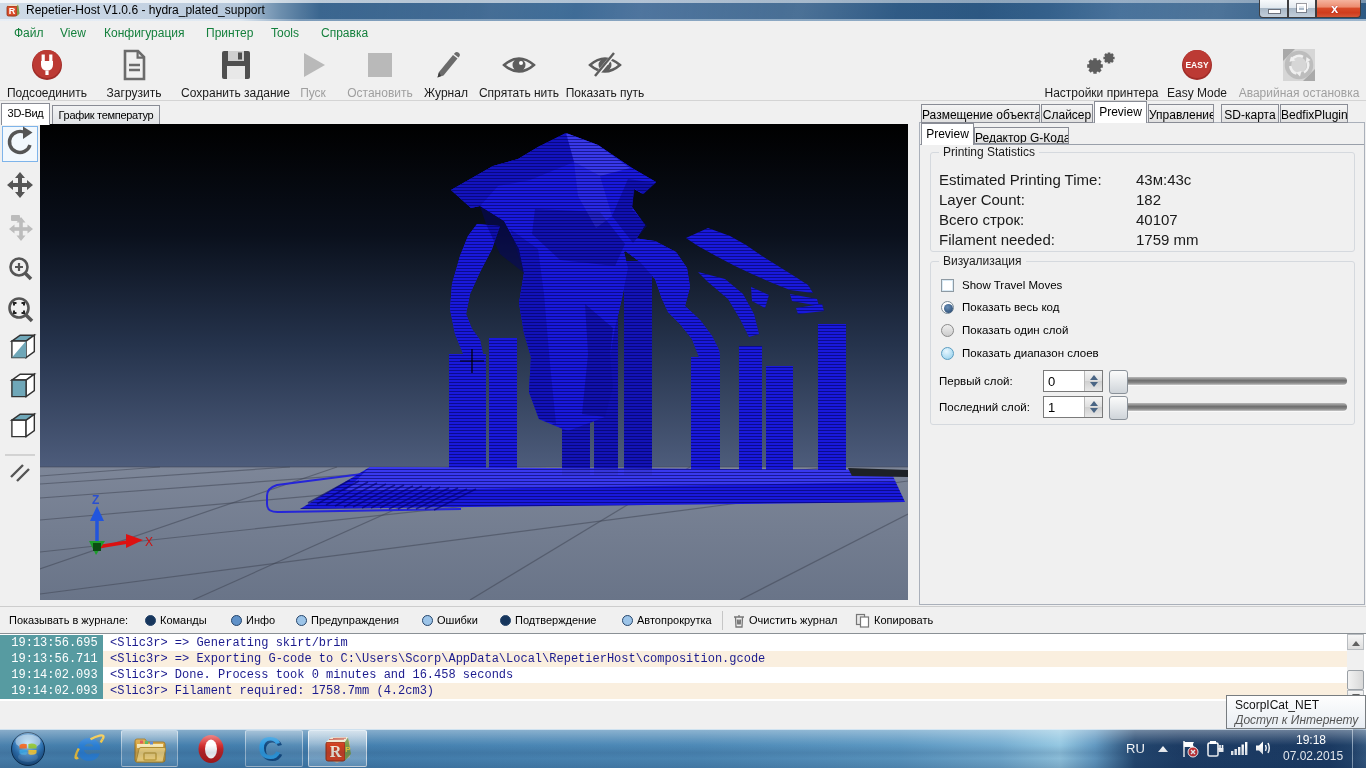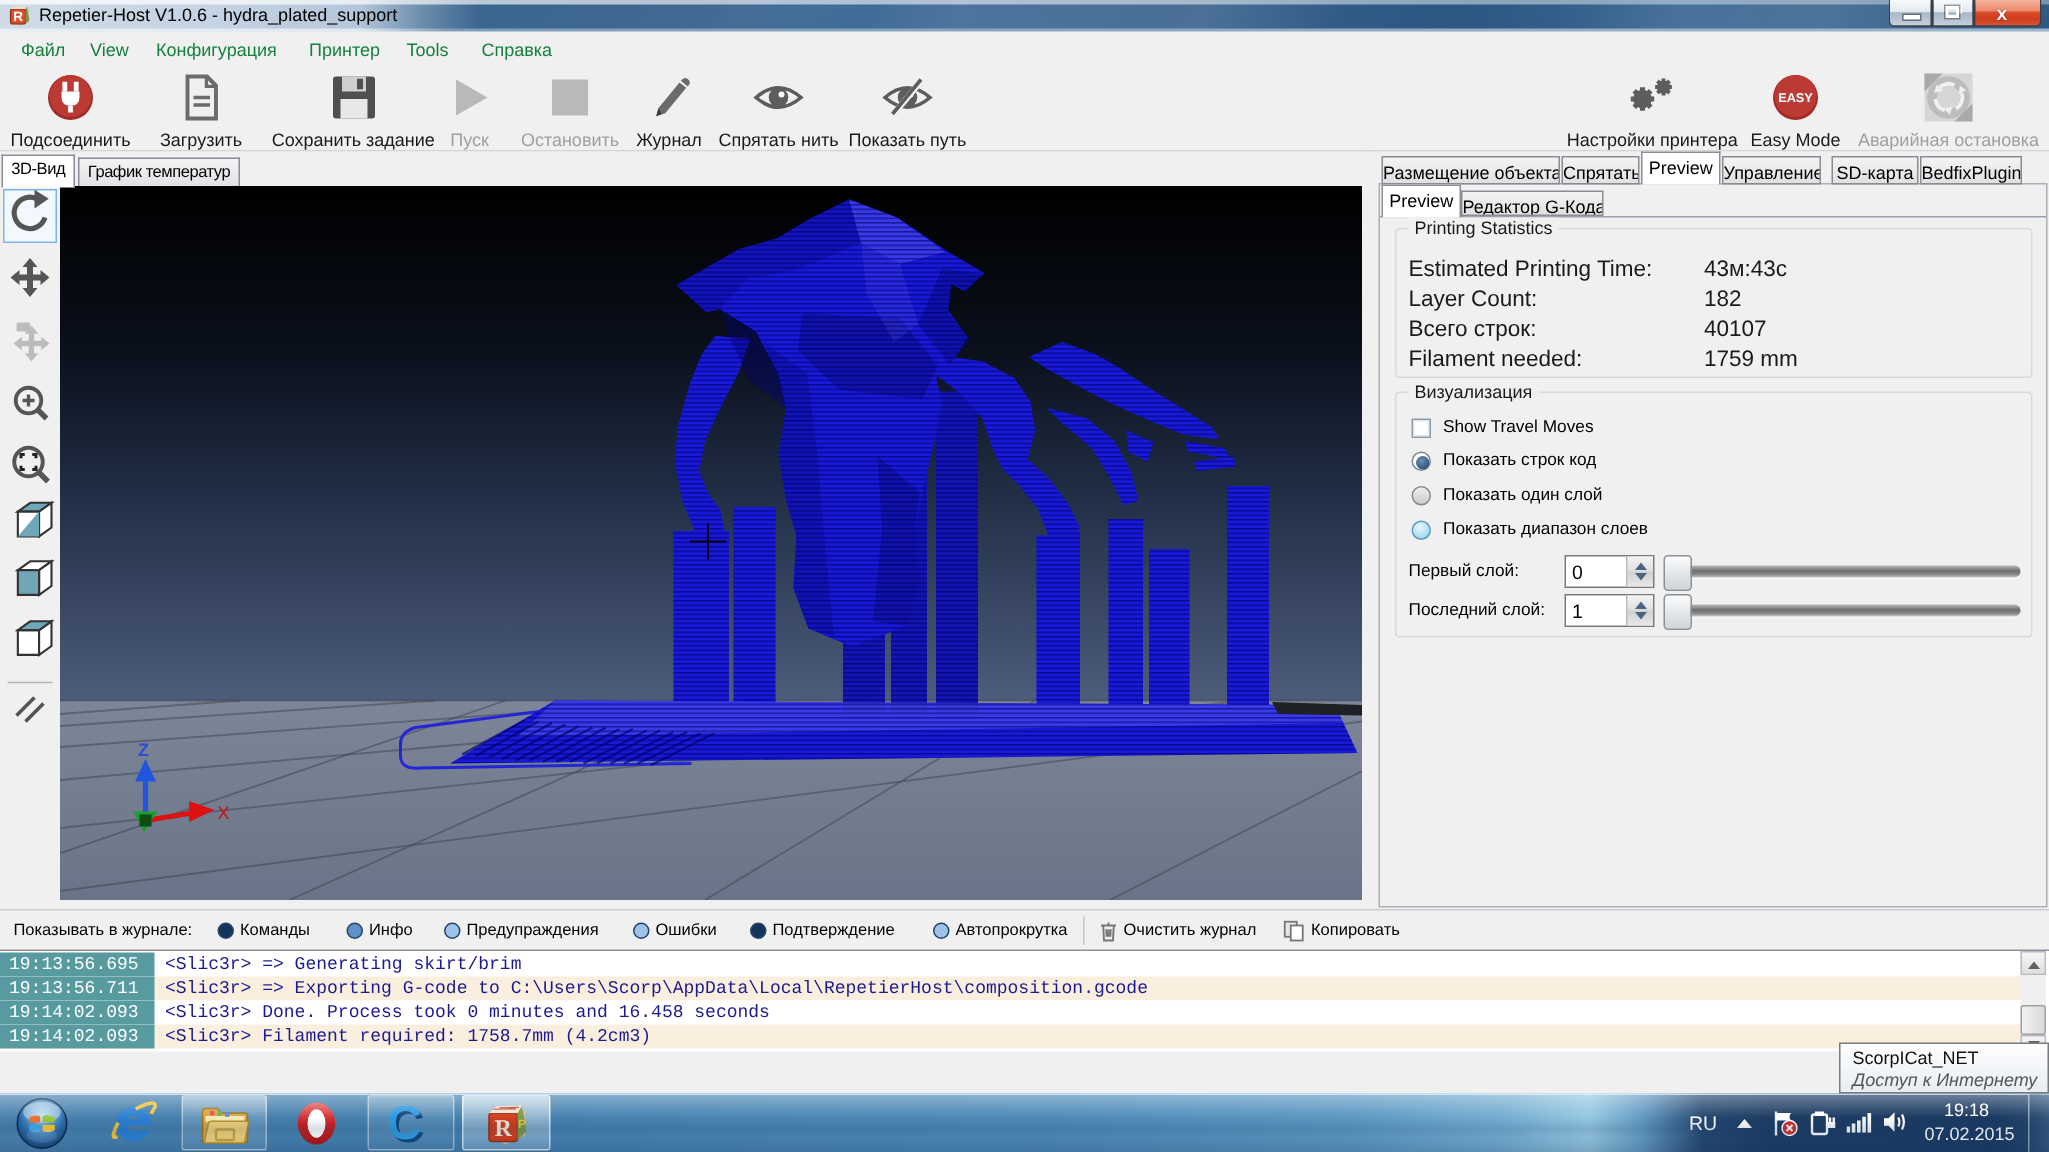--- a/index.html
+++ b/index.html
@@ -71,21 +71,21 @@
   background:linear-gradient(#b8b8b8,#6f6f6f 45%,#8a8a8a 75%,#c9c9c9); box-shadow:0 1px 0 rgba(255,255,255,.6); }
 .slider:after { content:""; position:absolute; left:0; top:0; width:17px; height:22px; border-radius:3px;
   background:linear-gradient(#fbfbfb,#e3e6e9 55%,#cfd4d9); border:1px solid #8a9199; }
 
 
 #logbar { left:0; top:606px; width:1366px; height:27px; background:#f0f0f0; border-top:1px solid #cdcdcd; font-size:11px; color:#000; }
 #logbar span.t { position:absolute; top:7px; white-space:nowrap; }
 .dot { position:absolute; top:8px; width:11px; height:11px; border-radius:50%; border:1px solid #26456b; }
 
 
-#logarea { left:0; top:633px; width:1366px; height:68px; background:#fff; border-top:1px solid #8a9095; font-family:"Liberation Mono",monospace; font-size:12px; }
+#logarea { left:0; top:633px; width:1366px; height:68px; background:#fff; border-top:1px solid #8a9095; font-family:"Liberation Mono",monospace; font-size:12px;text-align:center; }
 .logrow { position:absolute; left:0; width:1347px; height:16px; }
 .logrow .ts { position:absolute; left:0; top:0; width:103px; height:16px; background:#579ba1; color:#fff; padding:1px 0 0 6px; }
 .logrow .tx { position:absolute; left:110px; top:1px; color:#1b1b8e; white-space:pre; }
 
 
 #statusbar { left:0; top:701px; width:1366px; height:28px; background:#f0f0f0; border-top:1px solid #9aa0a6; font-size:12px; color:#1a1a1a; }
 
 
 #taskbar { left:0; top:729px; width:1366px; height:39px;
   background:linear-gradient(to right,#4a81ad 0%,#4680ad 60px,#4480af 330px,#4a86b4 520px,#4e8ab7 700px,#5c98c2 900px,#74acd0 1000px,#95c8e2 1060px,#639ac2 1095px,#24476f 1135px,#1d3c64 1180px,#1b3a62 1330px,#27496f 1366px); }
@@ -410,21 +410,21 @@
         <polygon points="86,410 86,424 103,416" fill="#dd1111"></polygon>
         <text x="105" y="422" fill="#cc1111" font-size="12" font-family="Liberation Sans">X</text>
         <polygon points="49,417 65,417 56,431" fill="#1d9e2c"></polygon>
         <rect x="53" y="419" width="8" height="8" fill="#0b4d12"></rect>
       </g>
     </svg>
   </div>
   <div class="abs" id="rightpanel">
     <div id="rpcontent"></div>
     <div class="rtab" style="left:4px;top:3px;width:119px;height:19px">Размещение объекта</div>
-    <div class="rtab" style="left:124px;top:3px;width:52px;height:19px">Спрятать</div>
+    <div class="rtab" style="left:124px;top:3px;width:52px;height:19px">Слайсер</div>
     <div class="rtab act" style="left:177px;top:0;width:53px;height:22px;border-bottom:none">Preview</div>
     <div class="rtab" style="left:231px;top:3px;width:66px;height:19px">Управление</div>
     <div class="rtab" style="left:304px;top:3px;width:58px;height:19px">SD-карта</div>
     <div class="rtab" style="left:363px;top:3px;width:68px;height:19px">BedfixPlugin</div>
 
     <div class="rtab act" style="left:4px;top:22px;width:53px;height:22px;border-bottom:none;z-index:4">Preview</div>
     <div class="rtab" style="left:57px;top:26px;width:95px;height:17px">Редактор G-Кода</div>
     <div class="abs" style="left:3px;top:43px;width:444px;height:460px;border-top:1px solid #9aa0aa"></div>
 
     <div class="grp" style="left:13px;top:51px;width:425px;height:100px">
@@ -438,21 +438,21 @@
       <div class="statrow" style="left:8px;top:78px">Filament needed:</div>
       <div class="statrow" style="left:205px;top:78px">1759 mm</div>
     </div>
 
     <div class="grp" style="left:13px;top:160px;width:425px;height:164px">
       <div class="cap">Визуализация</div>
       <div class="abs" style="left:10px;top:17px;width:13px;height:13px;background:#fff;border:1px solid #8e9aa3;box-shadow:inset 0 0 0 1px #d9eaf5"></div>
       <div class="abs" style="left:31px;top:16px;font-size:11.5px;padding-top:1px">Show Travel Moves</div>
       <div class="abs" style="left:10px;top:39px;width:13px;height:13px;border-radius:50%;background:#fff;border:1px solid #7a8a95"></div>
       <div class="abs" style="left:13px;top:42px;width:9px;height:9px;border-radius:50%;background:radial-gradient(circle at 40% 35%,#6a90b8,#1f3f66)"></div>
-      <div class="abs" style="left:31px;top:38px;font-size:11.5px;padding-top:1px">Показать строк код</div>
+      <div class="abs" style="left:31px;top:38px;font-size:11.5px;padding-top:1px">Показать весь код</div>
       <div class="abs" style="left:10px;top:62px;width:13px;height:13px;border-radius:50%;background:linear-gradient(#eee,#ccc);border:1px solid #8a8a8a"></div>
       <div class="abs" style="left:31px;top:61px;font-size:11.5px;padding-top:1px">Показать один слой</div>
       <div class="abs" style="left:10px;top:85px;width:13px;height:13px;border-radius:50%;background:radial-gradient(circle at 40% 30%,#e8f7ff,#8ecdea);border:1px solid #5a9cc0"></div>
       <div class="abs" style="left:31px;top:84px;font-size:11.5px;padding-top:1px">Показать диапазон слоев</div>
       <div class="abs" style="left:8px;top:113px;font-size:11.5px">Первый слой:</div>
       <div class="spin abs" style="left:112px;top:108px">
           <span>0</span>
           <i class="up"></i>
           <i class="dn"></i>
         </div>

